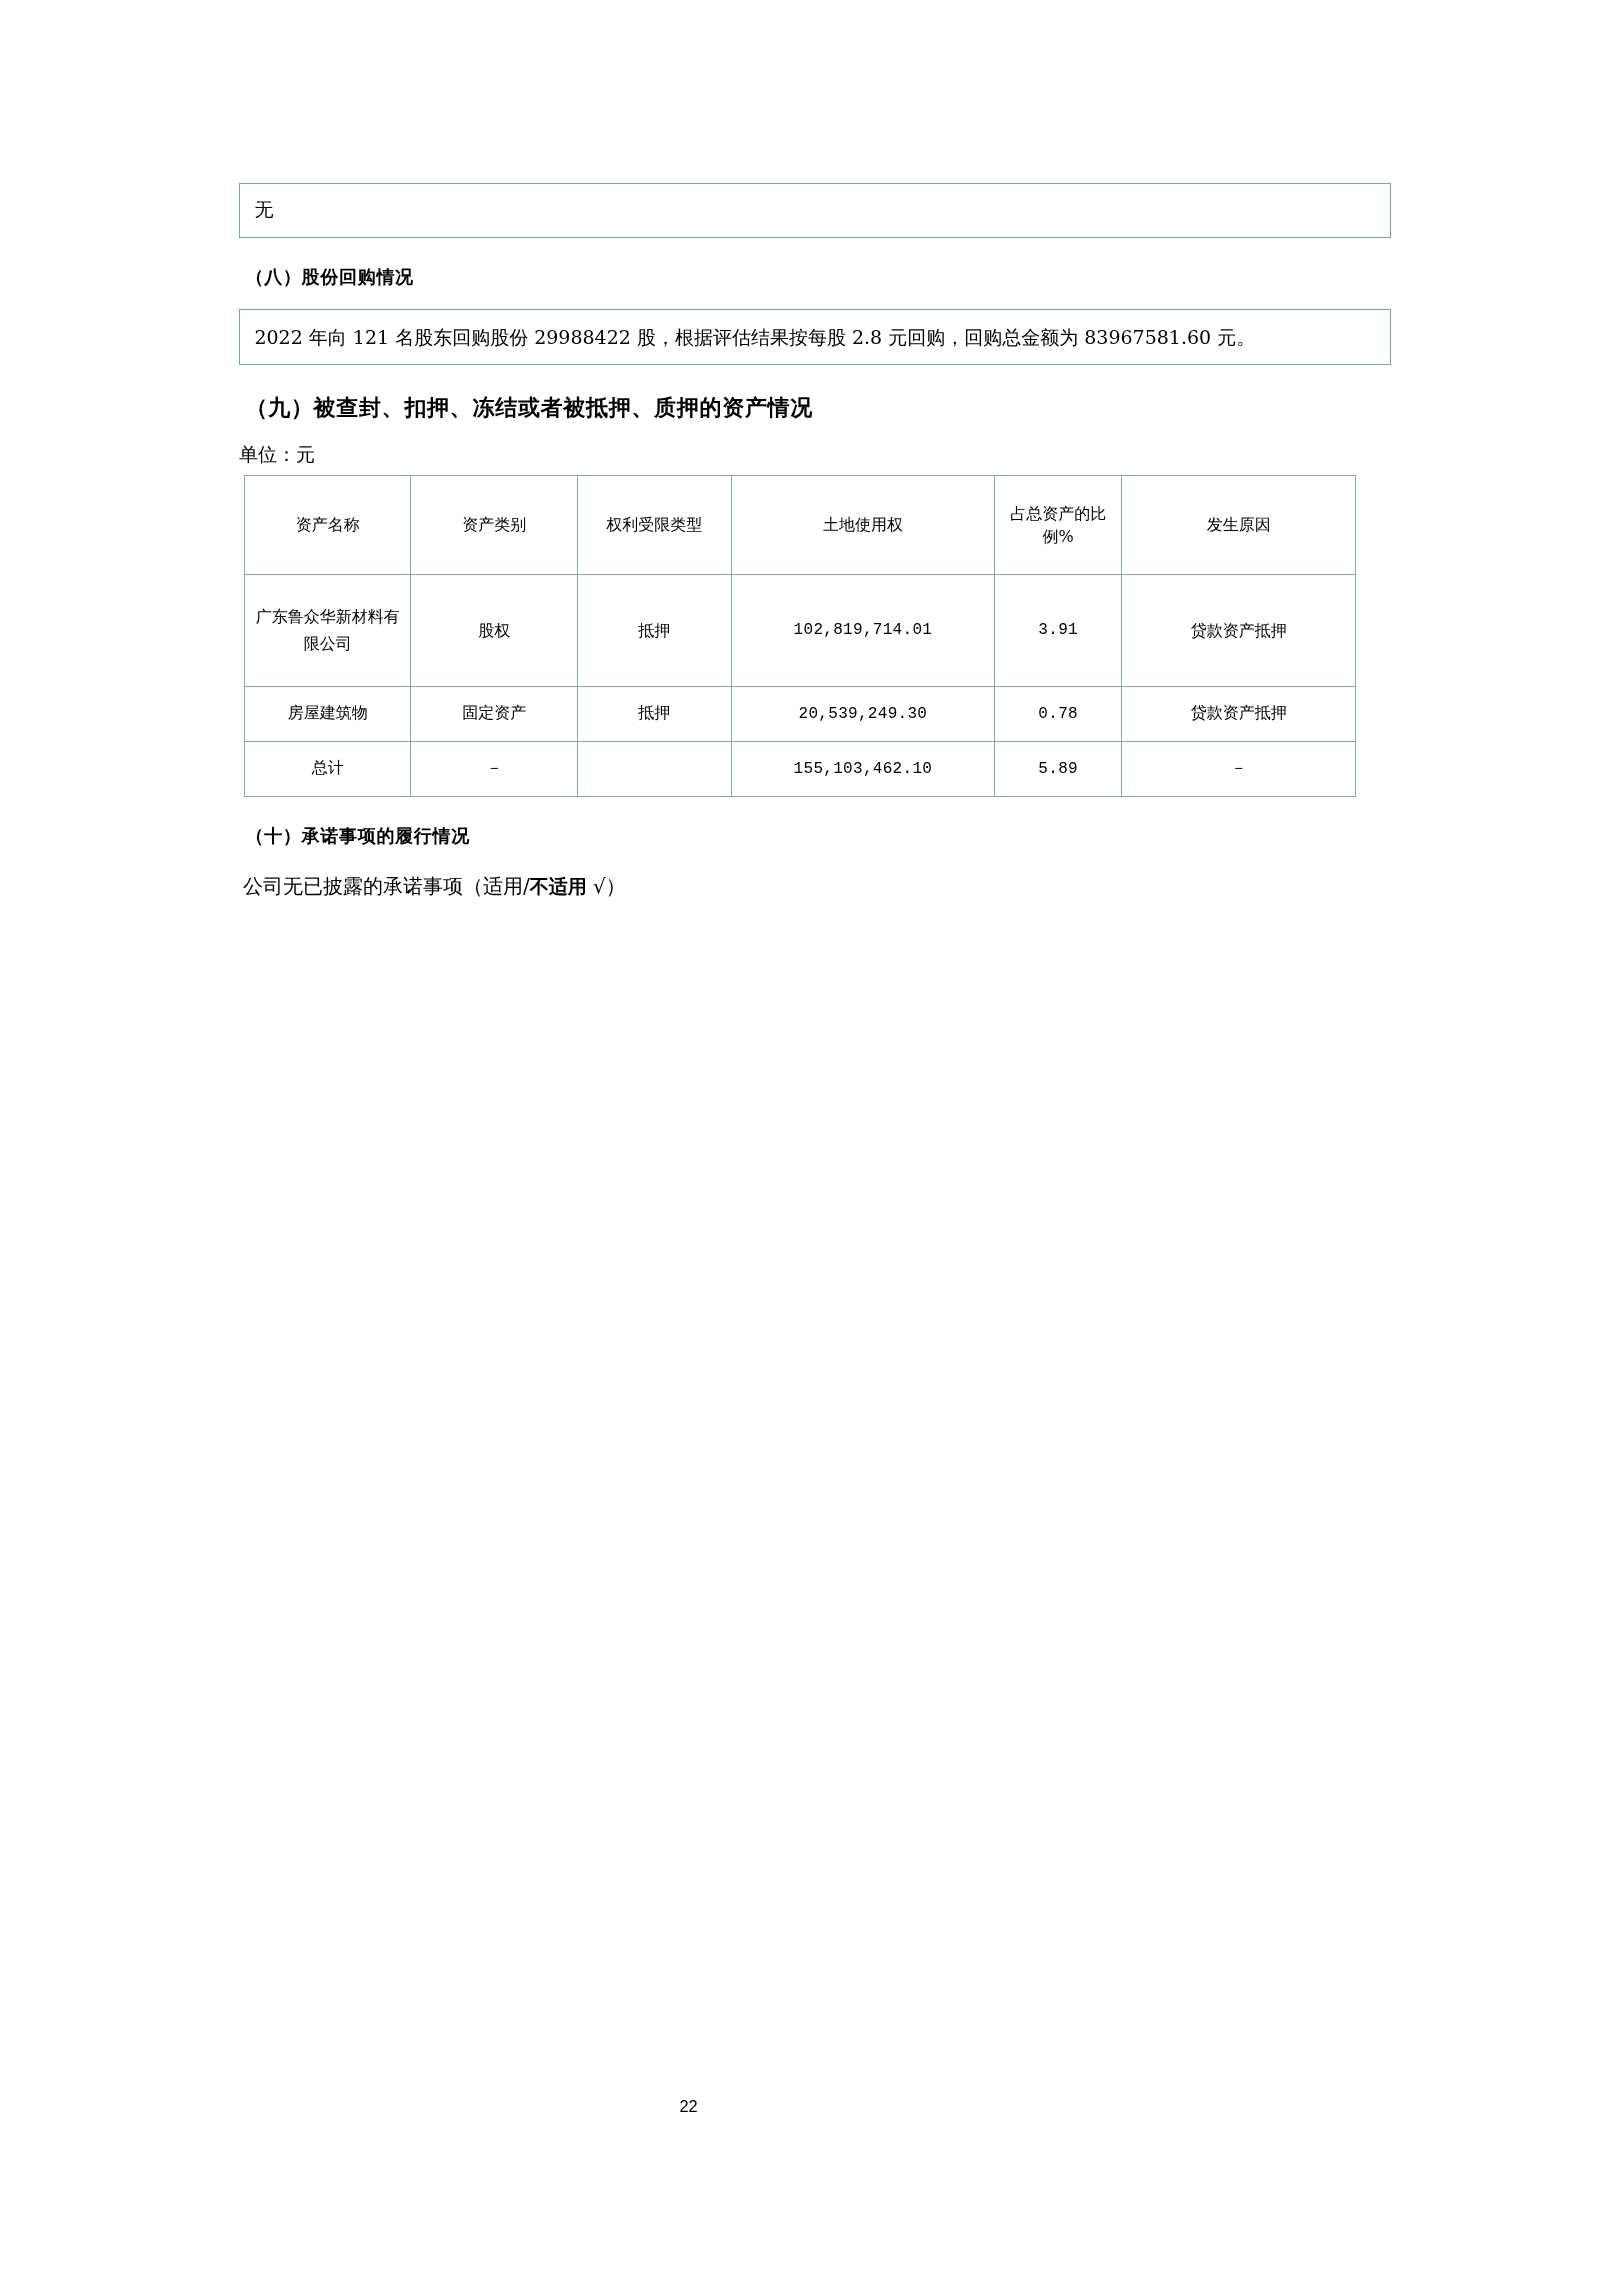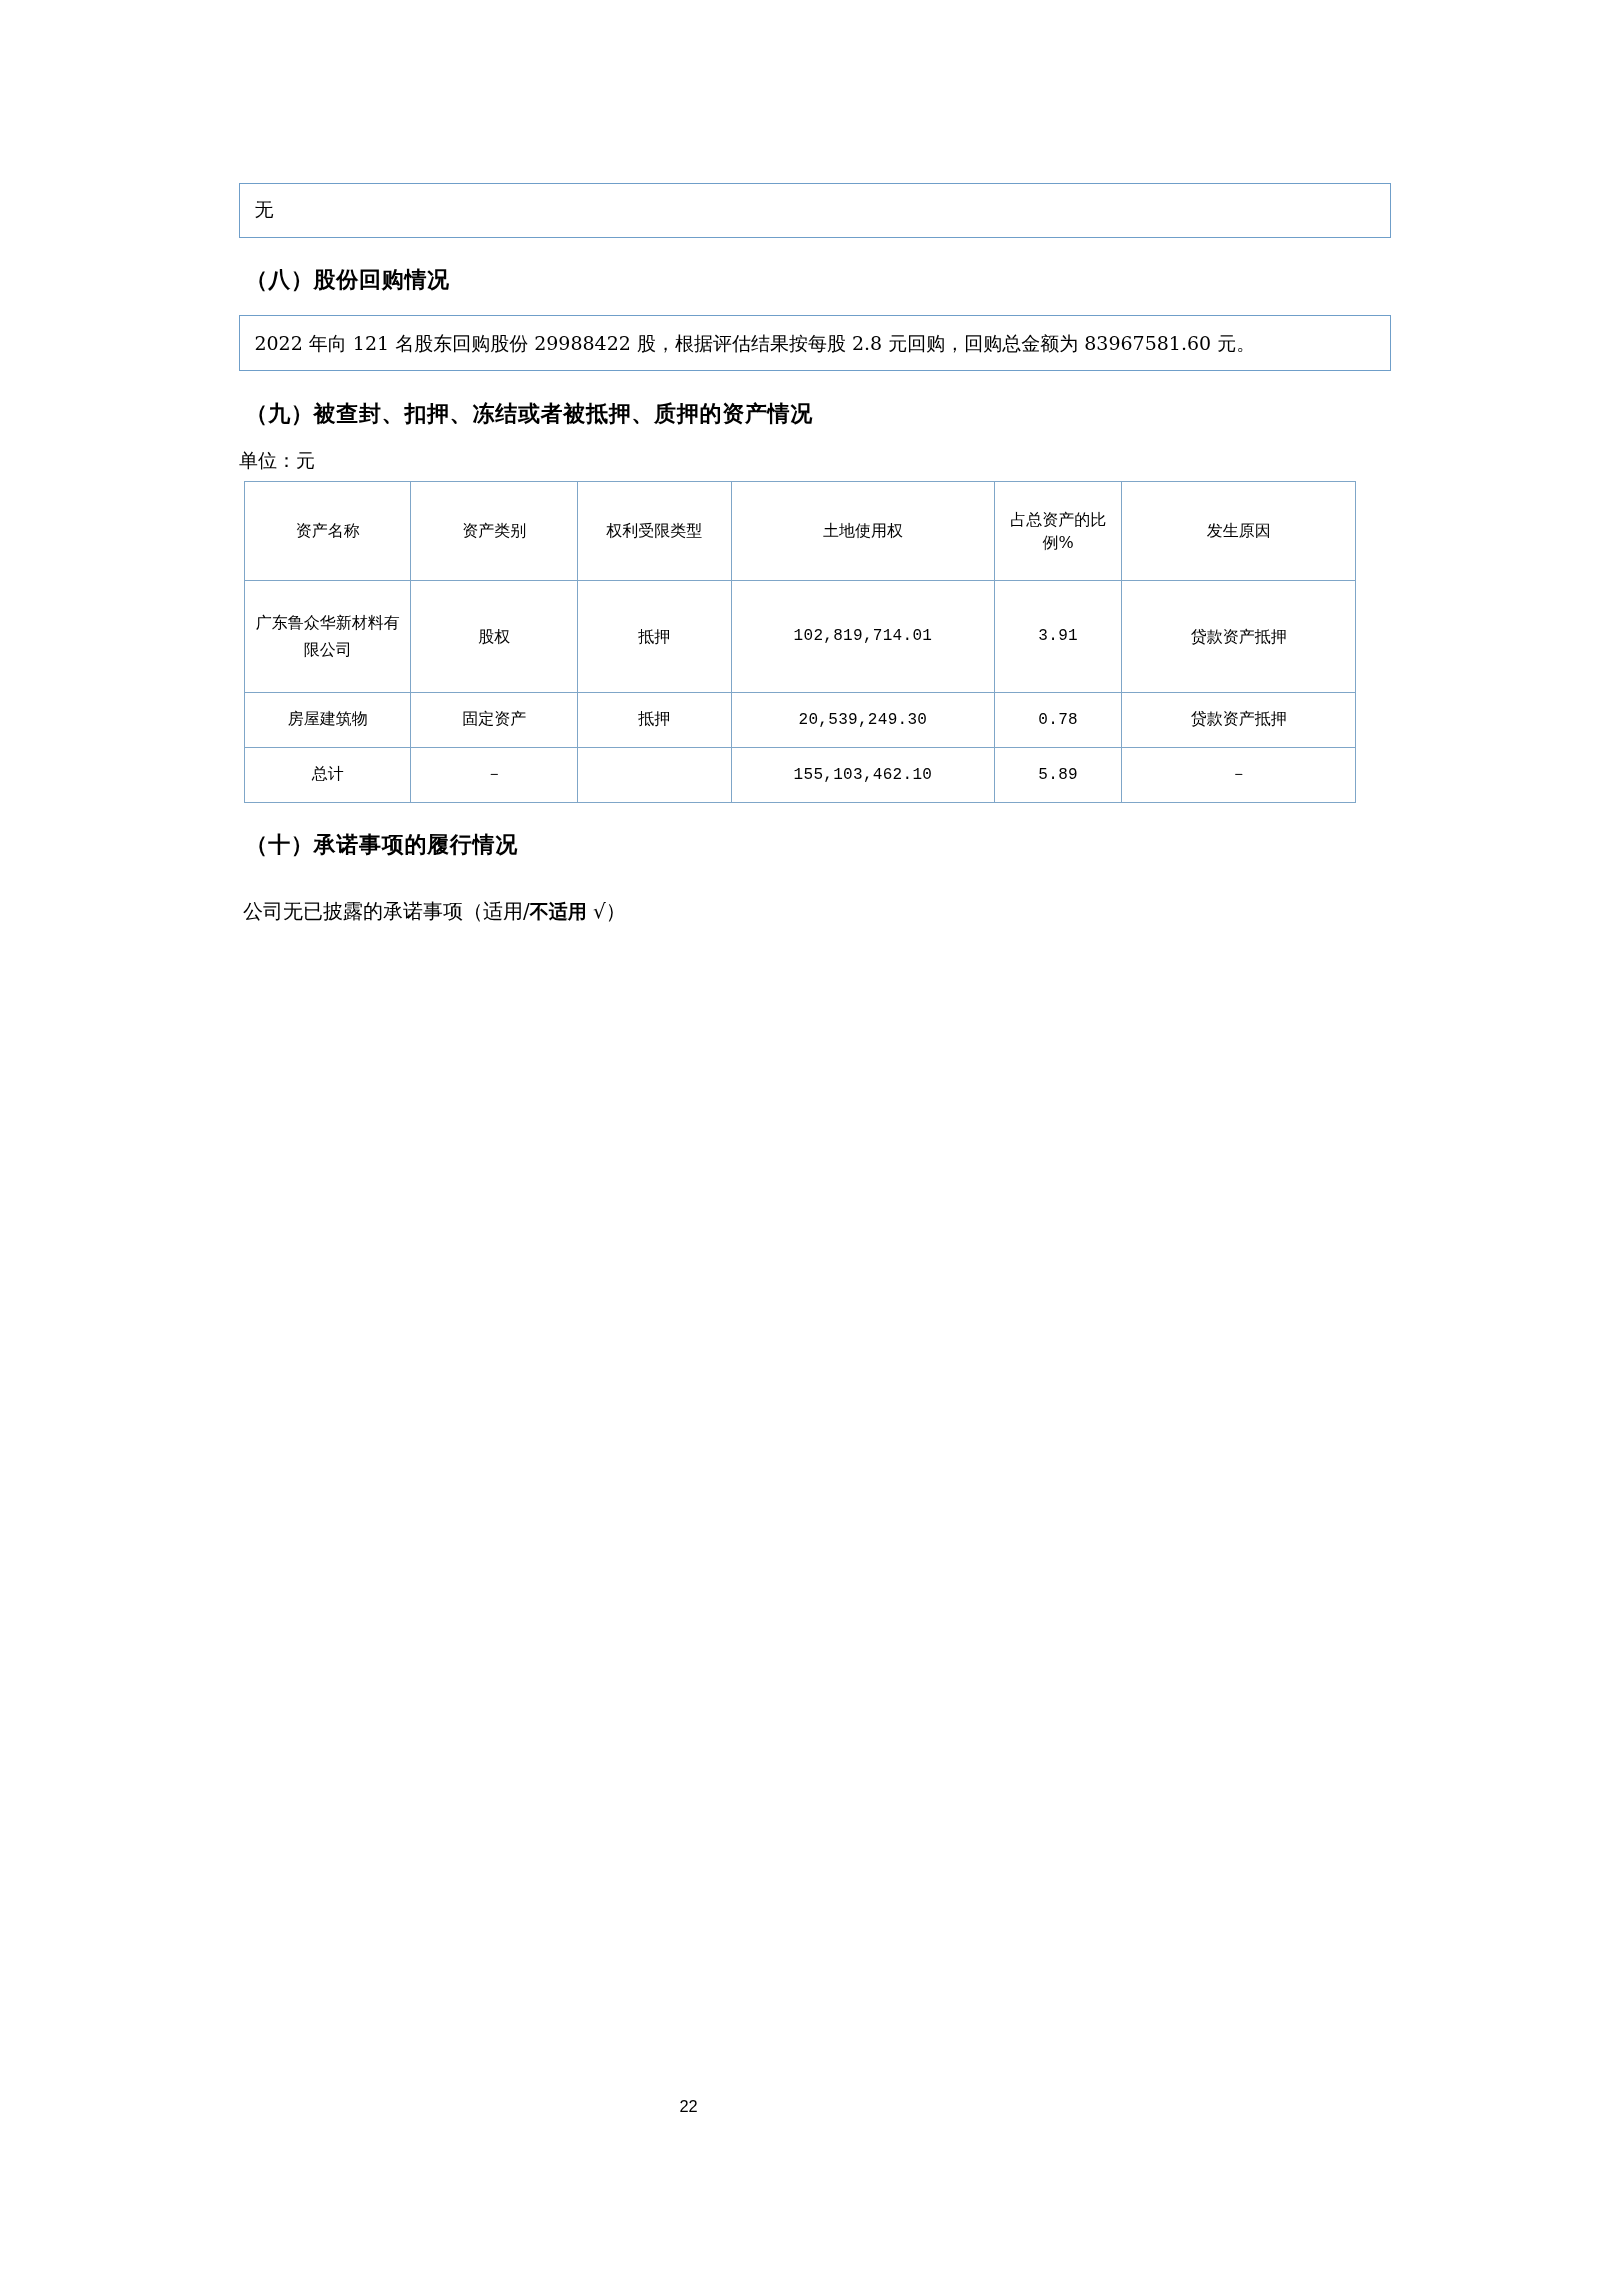--- a/index.html
+++ b/index.html
@@ -30,21 +30,21 @@
     padding: 10.5px 14.4px;
     font-size: 19px;
     line-height: 1.75;
     font-family: "DejaVu Serif", serif;
   }
   .boxed.single {
     padding: 9.2px 14.4px 10.5px 14.4px;
   }
 
   h2.heading {
-    font-size: 22px;
+    font-size: 18px;
     font-weight: bold;
     font-family: "DejaVu Sans", sans-serif;
     margin: 27.5px 0 19.6px 6.5px;
     letter-spacing: 0.7px;
   }
   h2.heading.serifish {
     font-family: "DejaVu Serif", serif;
     font-weight: bold;
     font-size: 22px;
   }
@@ -90,21 +90,21 @@
   .col-value { width: 262px; }
   .col-ratio { width: 124px; }
   .col-reason{ width: 239px; }
 
   p.body-line {
     font-size: 20px;
     margin: 17px 0 0 3.9px;
     font-family: "DejaVu Serif", serif;
   }
   p.body-line.spaced {
-    margin-top: 38px;
+    margin-top: 25px;
   }
   .bold-inline { font-weight: bold; font-family: "DejaVu Sans", sans-serif; font-size: 19px;}
 
   .page-number {
     position: absolute;
     top: 2097px;
     left: 0;
     width: 1377px;
     text-align: center;
     font-size: 16.4px;

